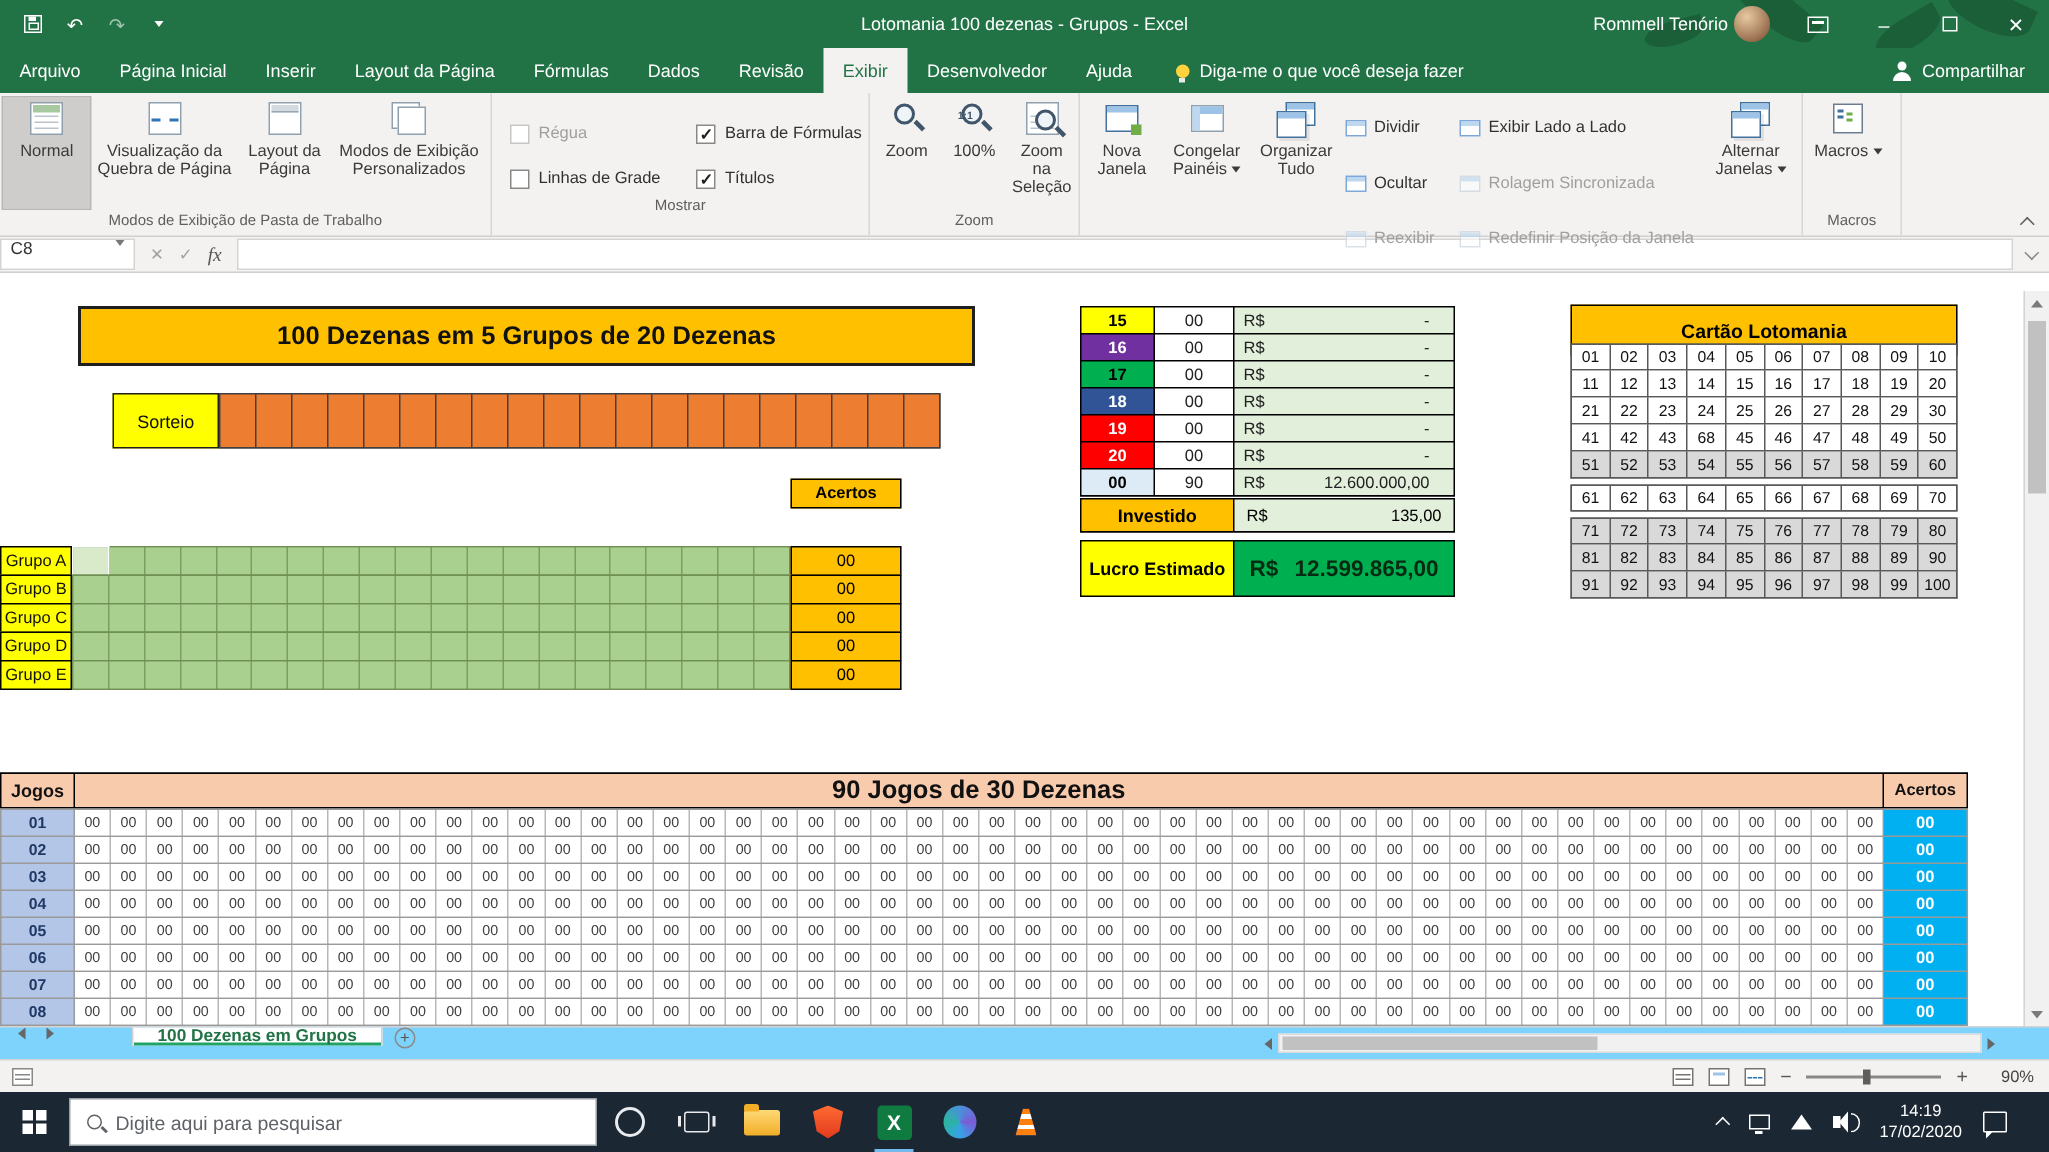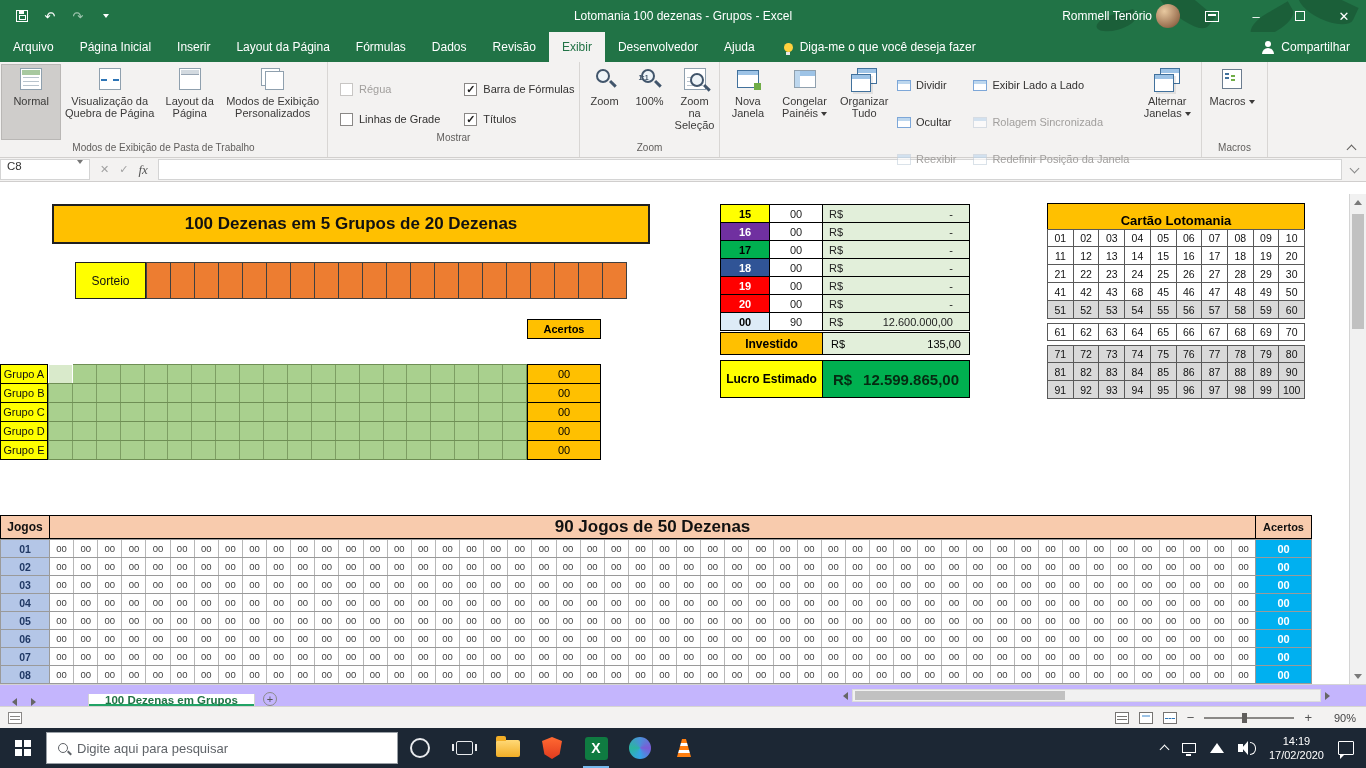--- a/index.html
+++ b/index.html
@@ -163,21 +163,21 @@
   .jacc { background:#00B0F0; display:flex; align-items:center; justify-content:center; font-size:11px; font-weight:bold; color:#fff; }
 
   .vscroll { position:absolute; right:0; top:12px; bottom:0; width:17px; background:#f1f1f1; border-left:1px solid #d4d4d4; }
   .vs-arrow { height:16px; display:flex; align-items:center; justify-content:center; }
   .vs-arrow.down { position:absolute; bottom:0; left:0; right:0; }
   .tri-up { width:0;height:0;border-left:4px solid transparent;border-right:4px solid transparent;border-bottom:5px solid #7a7a7a; }
   .tri-down { width:0;height:0;border-left:4px solid transparent;border-right:4px solid transparent;border-top:5px solid #7a7a7a; }
   .vthumb { position:absolute; left:2px; right:2px; top:20px; height:115px; background:#c1c1c1; }
 
   
-  .tabbar { height:22px; background:#c4b5fd; border-top:1px solid #d4d4d4; display:flex; align-items:flex-end; position:relative; }
+  .tabbar { height:22px; background:#7dd3fc; border-top:1px solid #d4d4d4; display:flex; align-items:flex-start; position:relative; }
   .navarrows { display:flex; align-items:center; gap:14px; padding:0 12px; width:88px; }
   .tri-left { width:0;height:0;border-top:4px solid transparent;border-bottom:4px solid transparent;border-right:5px solid #666; }
   .tri-right { width:0;height:0;border-top:4px solid transparent;border-bottom:4px solid transparent;border-left:5px solid #666; }
   .sheettab { background:#fff; color:#217346; font-weight:bold; font-size:11.5px; display:flex; align-items:center; padding:0 16px; border-left:1px solid #d4d4d4; border-right:1px solid #d4d4d4; box-shadow:inset 0 -2px 0 #21a366; }
   .newsheet { width:30px; display:flex; align-items:center; justify-content:center; }
   .pluscirc { width:14px; height:14px; border-radius:50%; border:1px solid #8a8a8a; color:#555; font-size:11px; line-height:12px; text-align:center; }
   .hscroll { position:absolute; right:36px; top:3px; width:487px; height:15px; display:flex; align-items:center; gap:4px; }
   .htrack { flex:1; height:13px; background:#f1f1f1; border:1px solid #dcdcdc; position:relative; }
   .hthumb { position:absolute; left:2px; top:1px; width:45%; height:9px; background:#c1c1c1; }
 
@@ -209,21 +209,21 @@
   .taskview::before { content:""; position:absolute; left:-5px; top:2px; width:2px; height:7px; background:#e8eaed; }
   .taskview::after { content:""; position:absolute; right:-5px; top:2px; width:2px; height:7px; background:#e8eaed; }
   .folder { width:24px; height:17px; background:linear-gradient(#ffd977,#f2ae27); border-radius:2px; position:relative; }
   .folder::before { content:""; position:absolute; top:-4px; left:0; width:10px; height:5px; background:#f2ae27; border-radius:2px 2px 0 0; }
   .brave { width:20px; height:22px; background:linear-gradient(180deg,#ff6a32,#e23b1e); clip-path:polygon(50% 0,100% 18%,88% 78%,50% 100%,12% 78%,0 18%); }
   .xlic { width:23px; height:23px; background:#0f7b41; border-radius:3px; display:flex; align-items:center; justify-content:center; }
   .xlic::after { content:"X"; color:#fff; font-weight:bold; font-size:14px; }
   .appind { position:absolute; bottom:0; left:9px; right:9px; height:2px; background:#76b9ed; }
   .rnd { width:22px; height:22px; border-radius:50%; background:conic-gradient(#4a90d9,#7b5bd6,#35a3e8,#2bb5a0,#4a90d9); }
   .vlc { width:20px; height:18px; background:repeating-linear-gradient(180deg,#ff7f11 0 4px,#fff 4px 7px); clip-path:polygon(40% 0,60% 0,85% 100%,15% 100%); }
-  .tray { margin-left:auto; display:flex; align-items:center; gap:14px; padding-right:12px; }
+  .tray { margin-left:auto; display:flex; align-items:center; gap:14px; padding-right:28px; }
   .chevup { width:7px; height:7px; border-left:1.5px solid #fff; border-top:1.5px solid #fff; transform:rotate(45deg); margin-top:3px; }
   .netic { width:14px; height:10px; border:1.5px solid #fff; position:relative; }
   .netic::after { content:""; position:absolute; left:3px; bottom:-4px; width:5px; height:2px; background:#fff; }
   .wific { width:0; height:0; border-left:7px solid transparent; border-right:7px solid transparent; border-bottom:10px solid #fff; }
   .spk { width:5px; height:8px; background:#fff; position:relative; }
   .spk::before { content:""; position:absolute; left:4px; top:-3px; width:0; height:0; border-top:7px solid transparent; border-bottom:7px solid transparent; border-right:6px solid #fff; }
   .spk::after { content:""; position:absolute; left:12px; top:-2px; width:5px; height:11px; border:1.5px solid #fff; border-left:none; border-radius:0 8px 8px 0; }
   .clock { text-align:center; font-size:11px; line-height:14px; white-space:nowrap; }
   .acic { width:16px; height:14px; border:1.5px solid #fff; border-radius:1px; position:relative; }
   .acic::after { content:""; position:absolute; left:1px; bottom:-5px; width:0; height:0; border-top:5px solid #fff; border-right:5px solid transparent; }
@@ -797,21 +797,21 @@
           <div class="ccell">96</div>
           <div class="ccell">97</div>
           <div class="ccell">98</div>
           <div class="ccell">99</div>
           <div class="ccell">100</div>
         </div>
       </div>
 
     <div class="abs jheader">
       <div class="jh corner">Jogos</div>
-      <div class="jh title">90 Jogos de 50 Dezenas</div>
+      <div class="jh title">90 Jogos de 30 Dezenas</div>
       <div class="jh acertos">Acertos</div>
     </div>
     <div class="abs jrows">
         <div class="jrow">
           <div class="jlabel">01</div>
           <div class="jcells">
             <div class="jcell">00</div>
             <div class="jcell">00</div>
             <div class="jcell">00</div>
             <div class="jcell">00</div>

